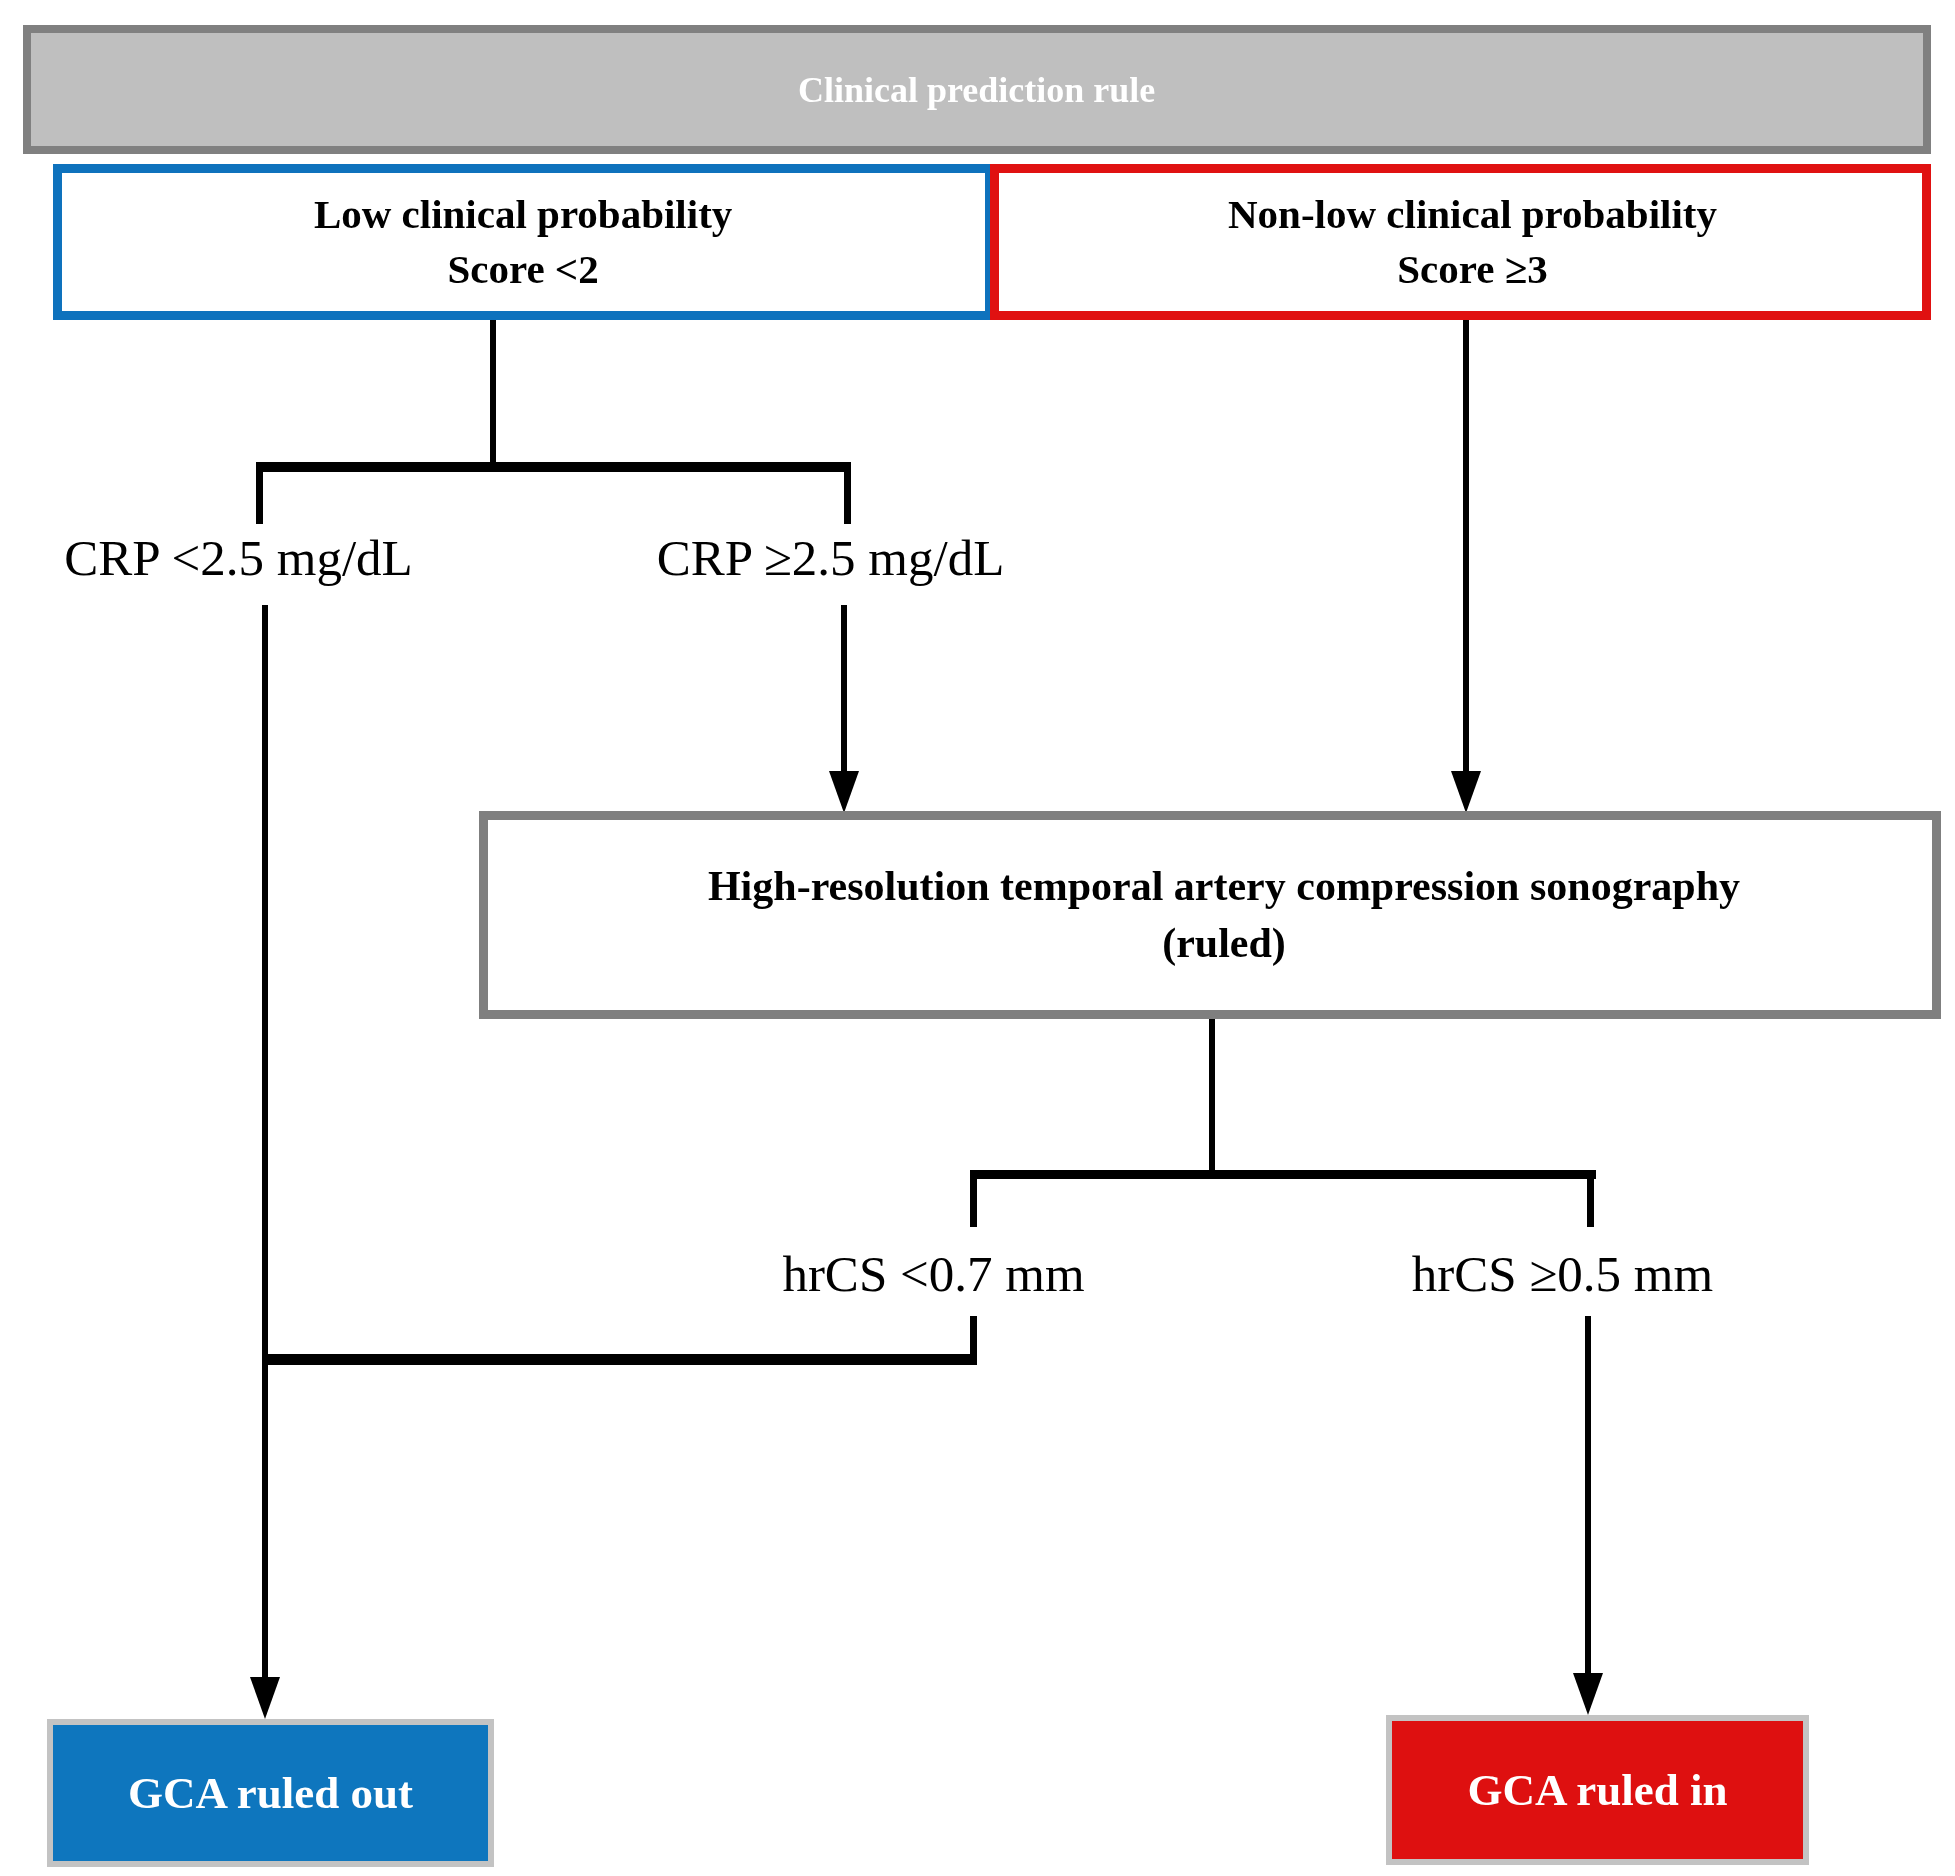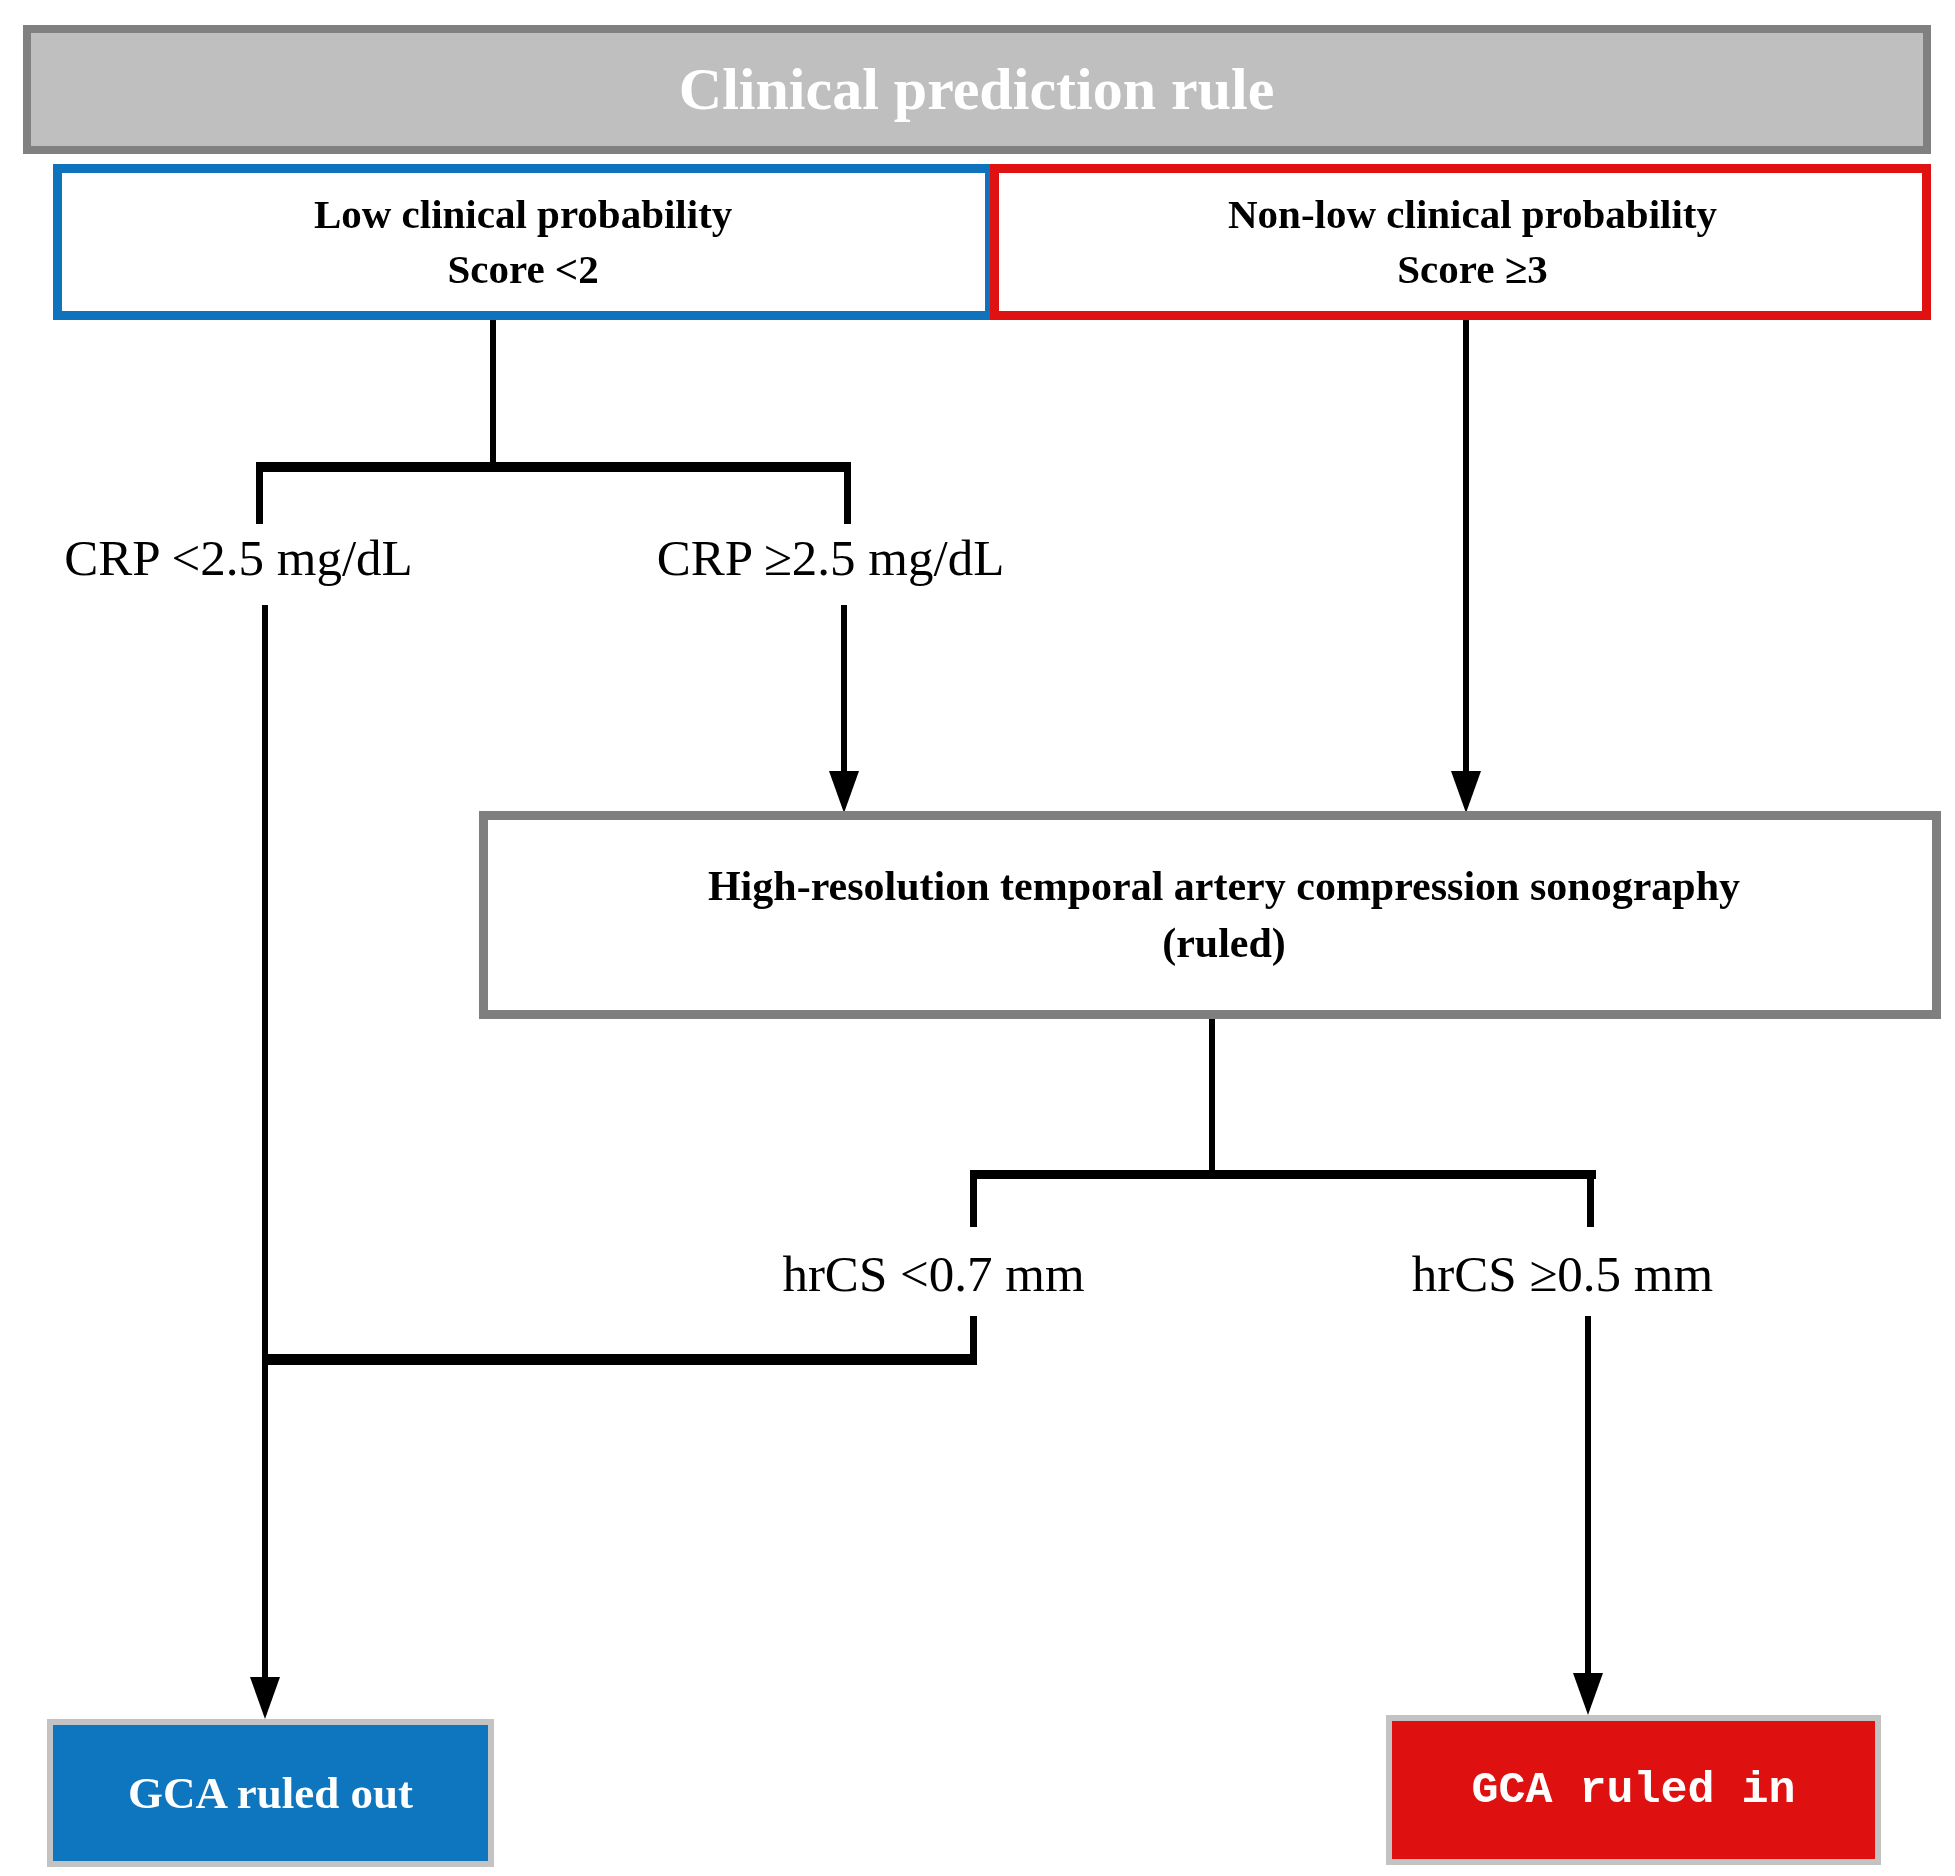--- a/index.html
+++ b/index.html
@@ -11,21 +11,21 @@
     font-family: "Liberation Serif", "DejaVu Serif", serif;
     overflow: hidden;
   }
   .abs { position: absolute; box-sizing: border-box; }
 
   
   .title-bar {
     background: #bfbfbf;
     border: 8.3px solid #808080;
     display: flex; align-items: center; justify-content: center;
-    color: #ffffff; font-weight: bold; font-size: 60px;
+    color: #ffffff; font-weight: bold; font-size: 36px;
   }
   .prob-box {
     background: #ffffff;
     display: flex; flex-direction: column; align-items: center; justify-content: center;
     color: #000000; font-weight: bold; font-size: 41px; line-height: 1.35;
     text-align: center;
   }
   .prob-box.blue-border { border: 9px solid #0e72bd; margin-left: 30px; }
   .prob-box.red-border  { border: 9px solid #e01111; }
   .hrcs-box {
@@ -115,18 +115,18 @@
 
   <div class="abs line" style="left:970px; top:1316px; width:6.8px; height:45px;"></div>
   <div class="abs line" style="left:265px; top:1354px; width:712px; height:10.5px;"></div>
 
   <div class="abs line" style="left:1585px; top:1316px; width:6px; height:362px;"></div>
   <div class="abs arrow-down" style="left:1573px; top:1673px;"></div>
 
   <div class="abs result-box fill-blue" style="left:47px; top:1719px; width:447px; height:148px;">
     <span>GCA ruled out</span>
   </div>
-  <div class="abs result-box fill-red" style="left:1386px; top:1715px; width:495px; height:150px;font-family:Liberation Mono, monospace;">
+  <div class="abs result-box fill-red" style="left:1386px; top:1715px; width:423px; height:150px;">
     <span>GCA ruled in</span>
   </div>
 
 </div>
 
 
 </body></html>

